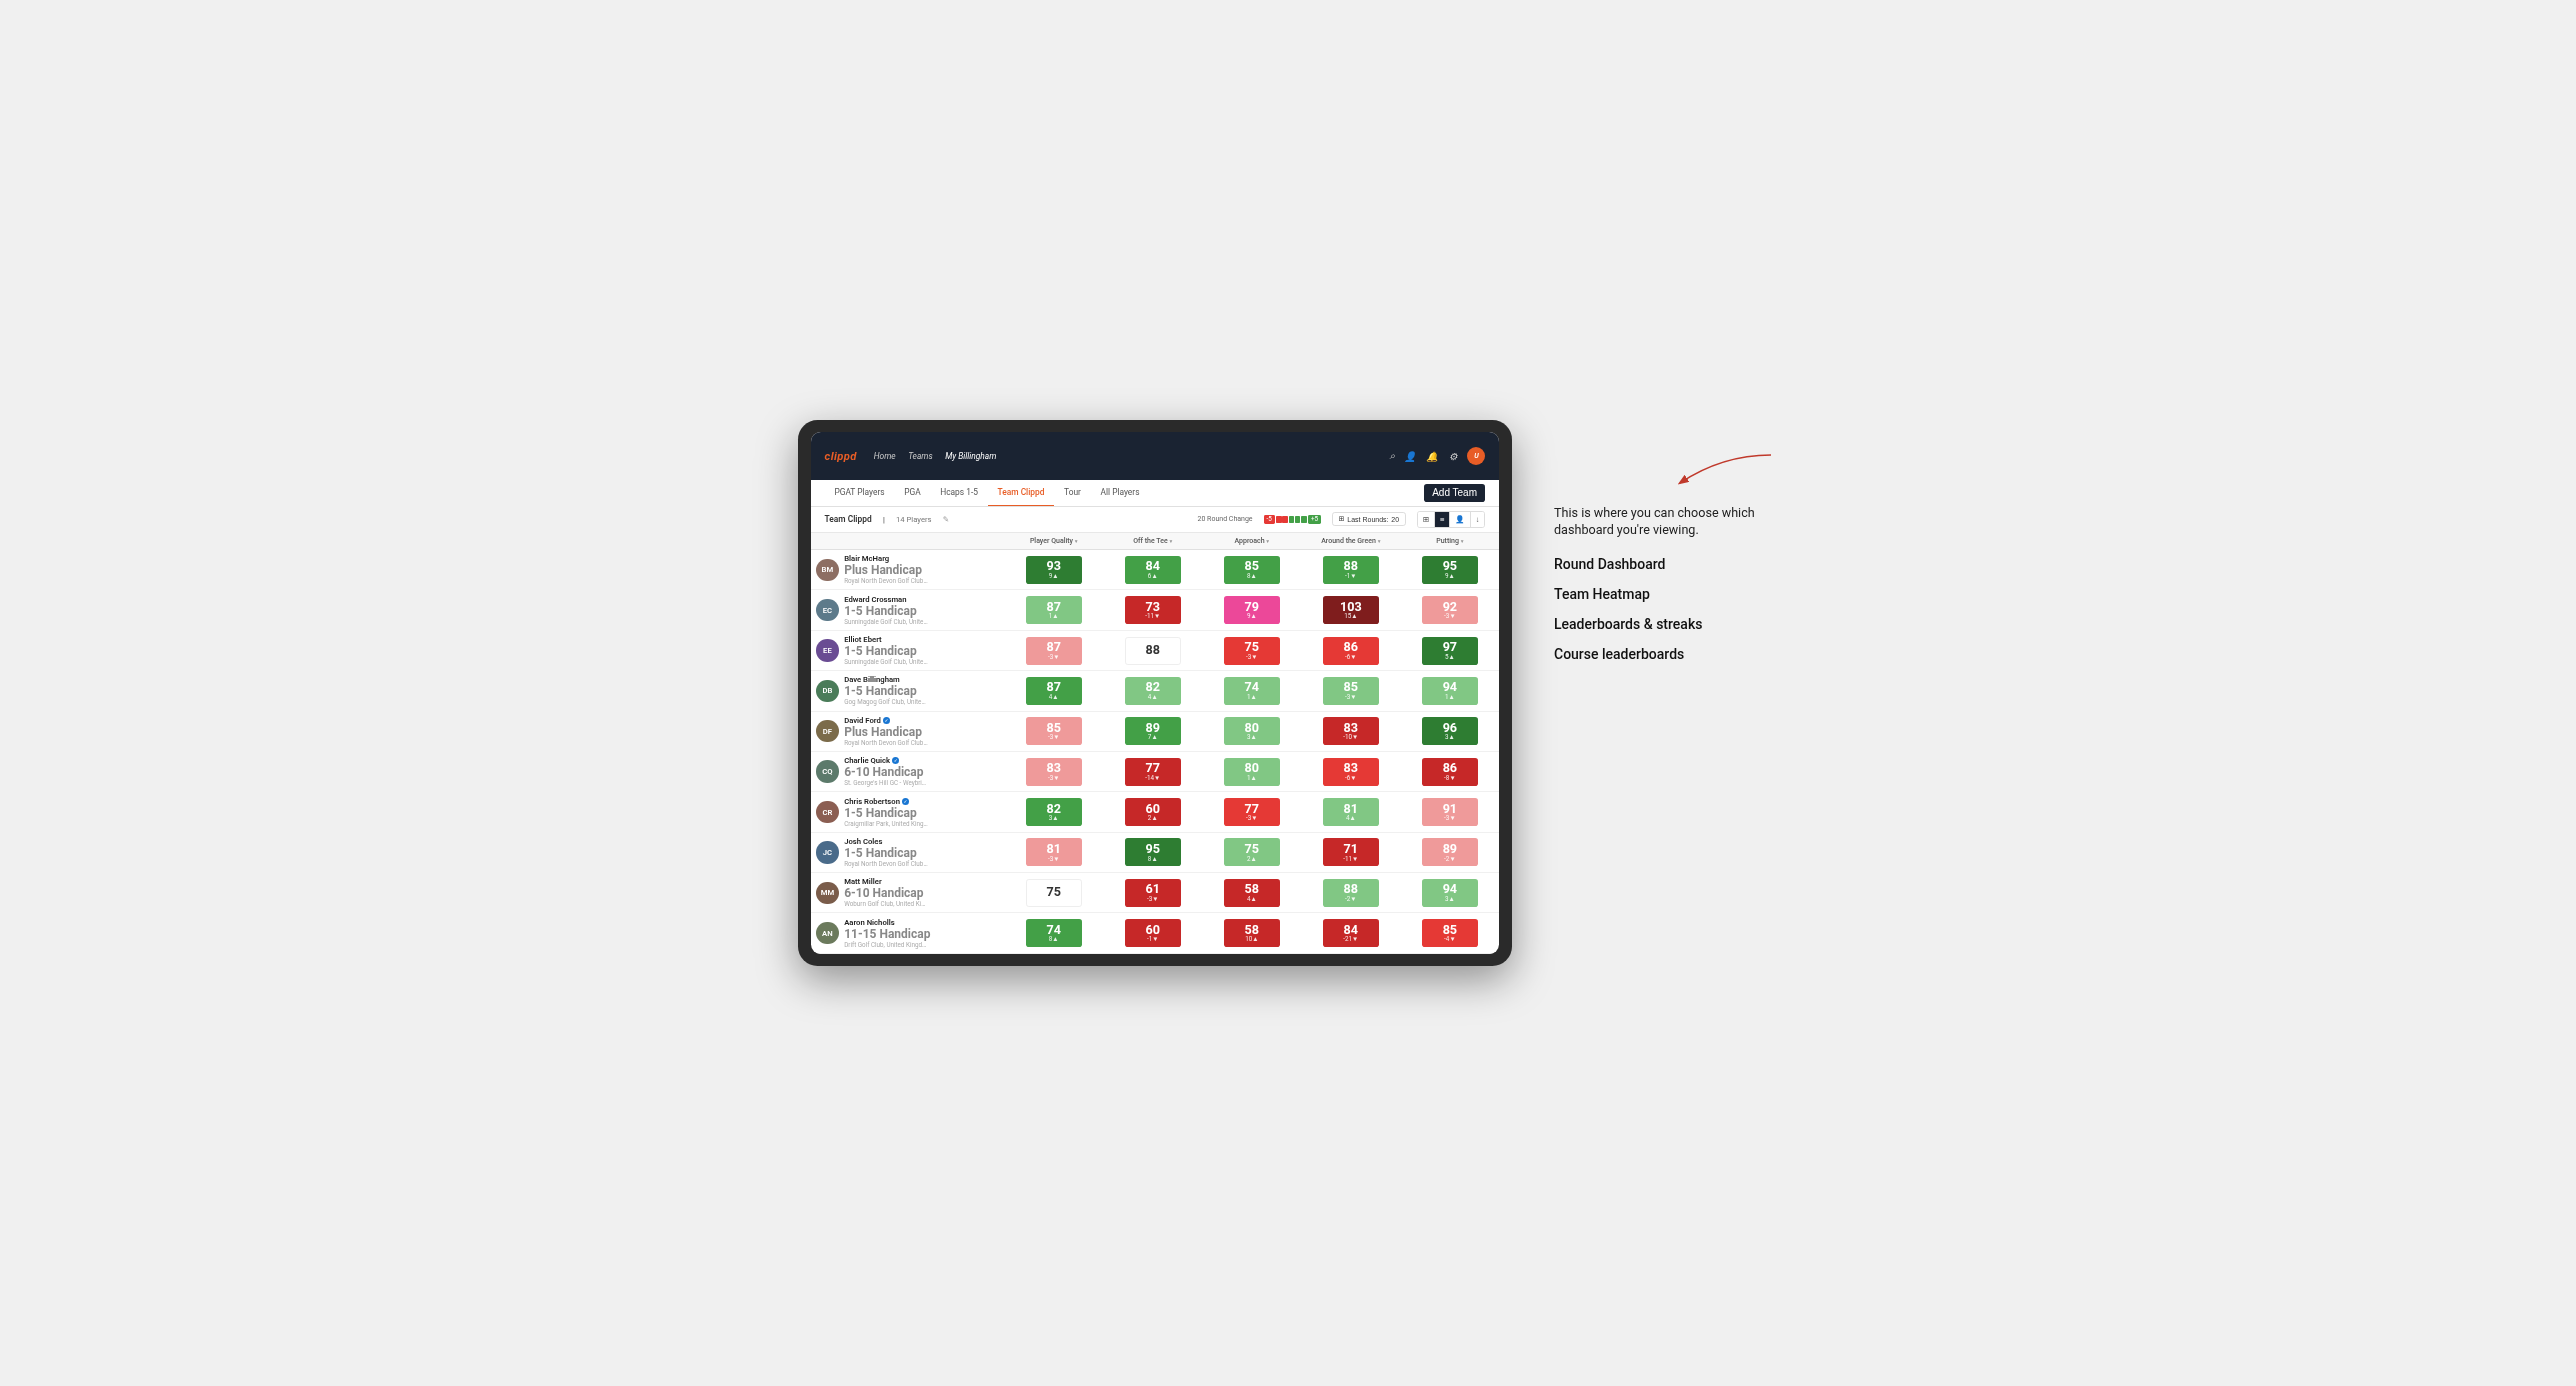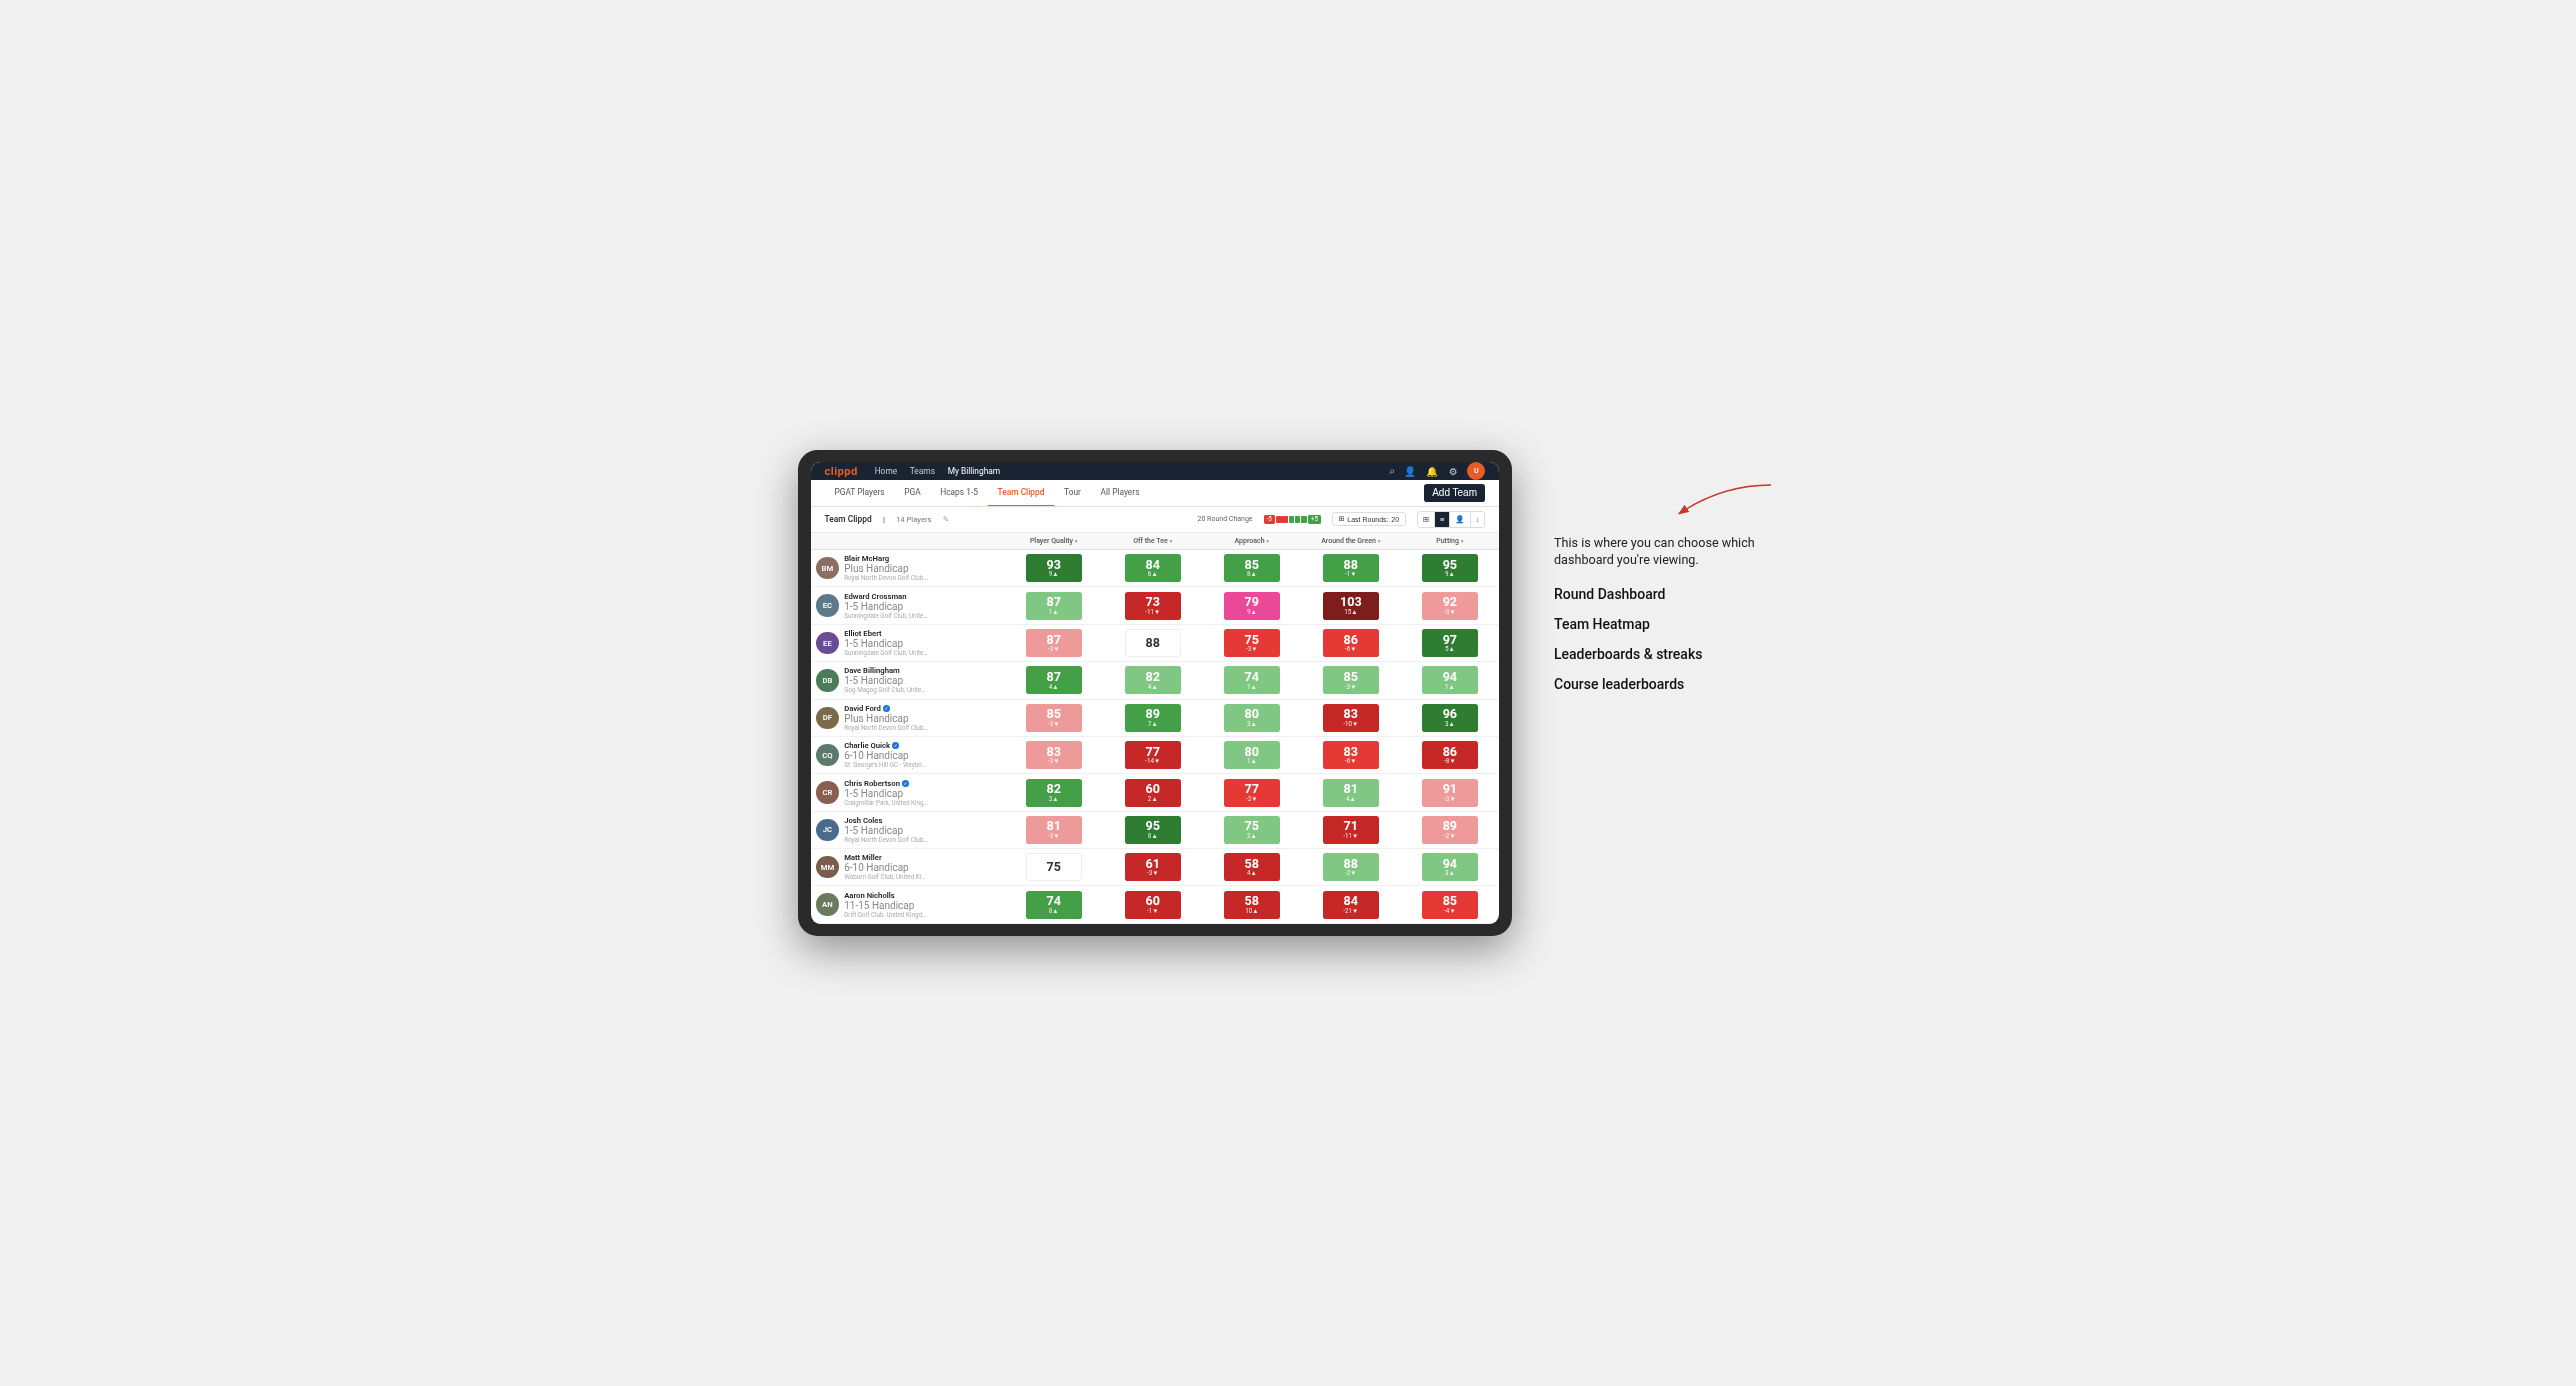--- a/index.html
+++ b/index.html
@@ -36,22 +36,23 @@
       border-radius: 9.8px;
       overflow: hidden;
     }
 
     
     .nav-bar {
       background: #1a2332;
       display: flex;
       align-items: center;
       padding: 0 14px;
-      height: 18px;
+      height: 48px;
       gap: 17px;
+      font-style: italic;
     }
 
     .nav-logo {
       color: #e85d26;
       font-weight: 700;
       font-size: 11.2px;
       letter-spacing: 0.4px;
     }
 
     .nav-links {
@@ -318,22 +319,23 @@
       background: #1976d2;
       border-radius: 50%;
       display: inline-flex;
       align-items: center;
       justify-content: center;
       color: white;
       font-size: 4.2px;
     }
 
     .player-hcap {
-      font-size: 10px;
+      font-size: 12px;
       color: #888;
+      font-weight: bold;
     }
 
     .player-club {
       font-size: 6.3px;
       color: #aaa;
       white-space: nowrap;
       overflow: hidden;
       text-overflow: ellipsis;
       max-width: 84px;
     }

